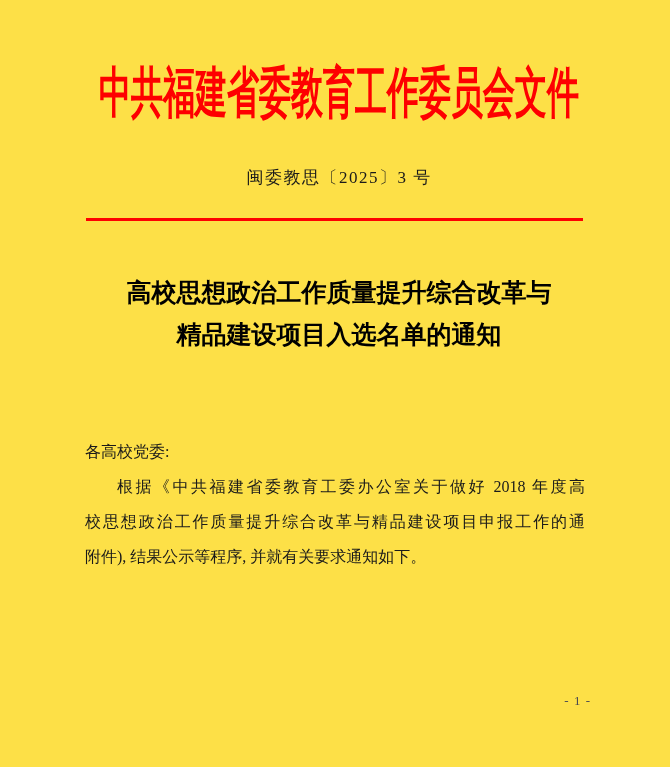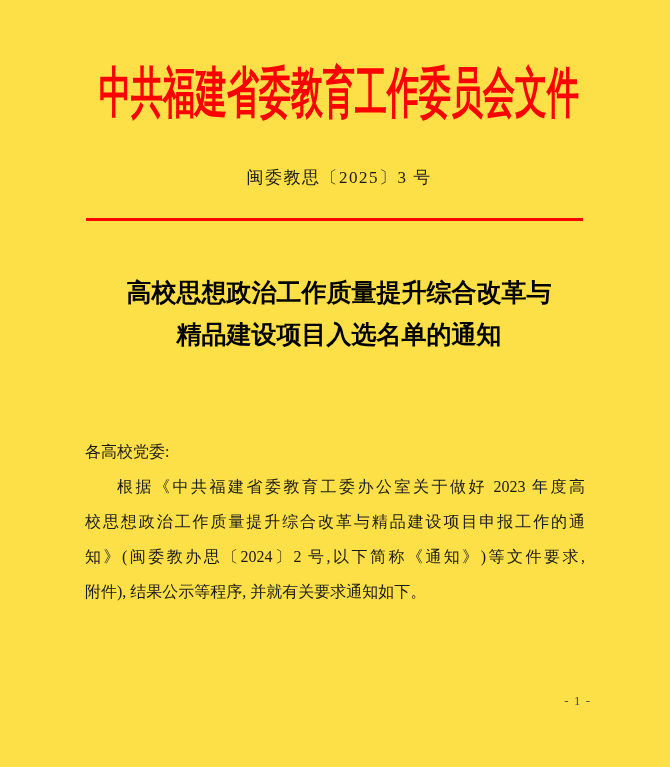--- a/index.html
+++ b/index.html
@@ -104,21 +104,20 @@
 
   <div class="red-rule"></div>
 
   <div class="doc-title">
     <div>高校思想政治工作质量提升综合改革与</div>
     <div>精品建设项目入选名单的通知</div>
   </div>
 
   <div class="body-text">
     <div class="pline">各高校党委:</div>
-    <div class="pline indent just">根据《中共福建省委教育工委办公室关于做好 2023 年度高</div>
+    <div class="pline indent just">根据《中共福建省委教育工委办公室关于做好 2018 年度高</div>
     <div class="pline just">校思想政治工作质量提升综合改革与精品建设项目申报工作的通</div>
-    <div class="pline just">知》(闽委教办思〔2024〕2 号,以下简称《通知》)等文件要求,</div>
     <div class="pline">附件), 结果公示等程序, 并就有关要求通知如下。</div>
   </div>
 
   <div class="page-number">- 1 -</div>
 
 </div>
 
 </body></html>

